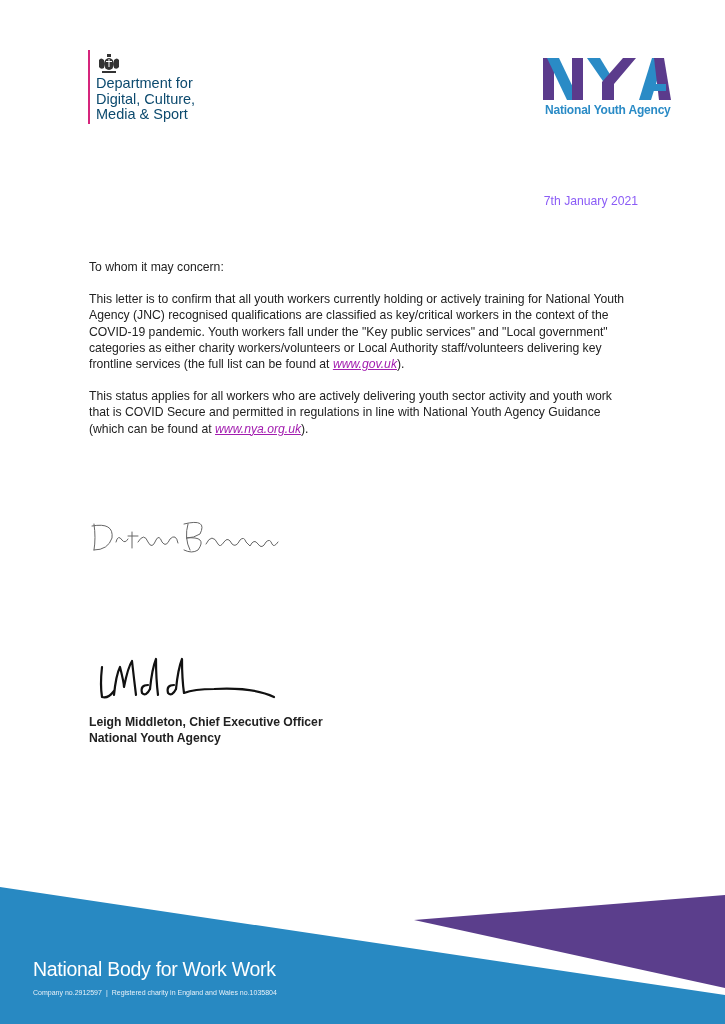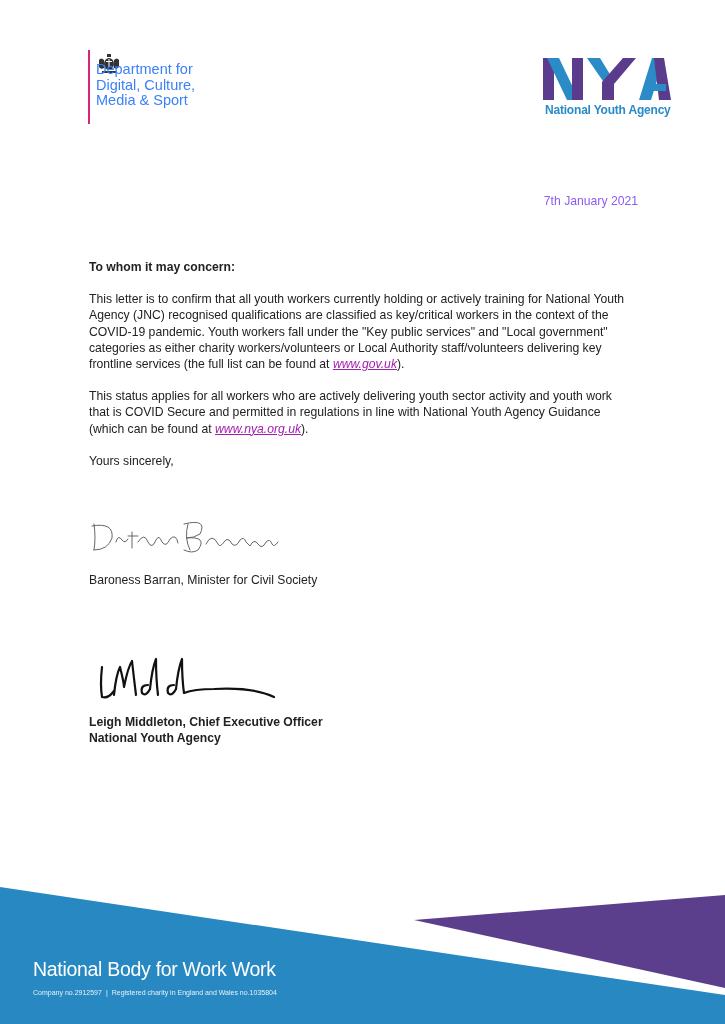--- a/index.html
+++ b/index.html
@@ -5,28 +5,28 @@
   html, body { margin: 0; padding: 0; }
   body {
     width: 725px; height: 1024px; position: relative; overflow: hidden;
     background: #ffffff;
     font-family: "Liberation Sans", sans-serif;
     color: #222;
   }
   .dcms-logo { position: absolute; left: 88px; top: 50px; height: 74px; }
   .dcms-bar { position: absolute; left: 0; top: 0; width: 2px; height: 74px; background: #d6257c; }
   .crest { position: absolute; left: 8px; top: 2px; width: 26px; height: 22px; }
-  .dcms-text { position: absolute; left: 8px; top: 12px; font-size: 14.5px; line-height: 15.5px; color: #3b82f6; white-space: nowrap; }
+  .dcms-text { position: absolute; left: 8px; top: 26px; font-size: 14.5px; line-height: 15.5px; color: #0c4a6e; white-space: nowrap; }
   .nya-logo { position: absolute; left: 543px; top: 54px; width: 130px; height: 64px; }
   .nya-letters { position: absolute; left: 0; top: 0; width: 128px; height: 46px; }
   .nya-sub { position: absolute; left: 2px; top: 49px; font-size: 12px; font-weight: bold; color: #2a8bc6; white-space: nowrap; letter-spacing: -0.2px; }
   .date { position: absolute; right: 87px; top: 194px; font-size: 12.2px; color: #8b5cf6; }
   .letter { position: absolute; left: 89px; top: 259px; width: 545px; font-size: 12.2px; line-height: 16.2px; color: #222; }
   .letter p { margin: 0 0 16px 0; }
-  .salutation { font-weight: bold; }
+  .salutation { font-weight: normal; }
   a.link { color: #a21caf; text-decoration: underline; font-style: italic; }
   .sig1 { position: absolute; left: 88px; top: 514px; width: 240px; height: 40px; }
   .signer1 { position: absolute; left: 89px; top: 572px; font-size: 12.2px; line-height: 16.2px; }
   .sig2 { position: absolute; left: 92px; top: 655px; width: 200px; height: 50px; }
   .signer2 { position: absolute; left: 89px; top: 714px; font-size: 12.2px; line-height: 16.2px; font-weight: bold; }
   .footer-shapes { position: absolute; left: 0; top: 0; width: 725px; height: 1024px; pointer-events: none; }
   .footer-title { position: absolute; left: 33px; top: 958px; font-size: 19.5px; color: #ffffff; letter-spacing: -0.3px; white-space: nowrap; }
   .footer-reg { position: absolute; left: 33px; top: 989px; font-size: 7px; color: #e6f0f8; white-space: nowrap; }
   .footer-reg .sep { margin: 0 4px; }
 </style>
@@ -71,35 +71,33 @@
   </svg>
   <div class="nya-sub">National Youth Agency</div>
 </div>
 
 <div class="date">7th January 2021</div>
 
 <div class="letter">
   <p class="salutation">To whom it may concern:</p>
   <p><span>This letter is to confirm that all youth workers currently holding or actively training for National Youth Agency (JNC) recognised qualifications are classified as key/critical workers in the context of the COVID-19 pandemic. Youth workers fall under the "Key public services" and "Local government" categories as either charity workers/volunteers or Local Authority staff/volunteers delivering key frontline services (the full list can be found at </span><a class="link" href="#">www.gov.uk</a><span>).</span></p>
   <p><span>This status applies for all workers who are actively delivering youth sector activity and youth work that is COVID Secure and permitted in regulations in line with National Youth Agency Guidance (which can be found at </span><a class="link" href="#">www.nya.org.uk</a><span>).</span></p>
-  <p>Yours sincerely,</p>
 </div>
 
 <svg class="sig1" viewBox="0 0 240 40">
   <g fill="none" stroke="#666" stroke-width="1" stroke-linecap="round">
     <path d="M6 10 q2 14 0 26 M4 12 q22 -4 20 12 q-4 12 -18 12"></path>
     <path d="M28 28 q2 -8 6 -2 q3 4 6 -1"></path>
     <path d="M44 18 l0 16 M40 22 l10 0"></path>
     <path d="M50 28 q6 -10 10 0 q4 8 8 -2 q3 -6 6 2 q4 6 8 -3 q6 -6 8 4"></path>
     <path d="M100 10 q-4 14 2 26 M96 10 q24 -6 16 10 q-6 4 -14 4 q22 -2 12 12 q-6 4 -14 0"></path>
     <path d="M118 30 q6 -12 12 0 q2 4 6 -2 q4 -6 8 2 q4 4 8 -4 q4 -4 6 2 l4 4 q4 -8 8 -2 q4 6 8 -2 q4 -4 6 2 q2 4 6 -2"></path>
   </g>
 </svg>
 <div class="signer1">
-  <div>Baroness Barran, Minister for Civil Society</div>
 </div>
 
 <svg class="sig2" viewBox="0 0 200 50">
   <g fill="none" stroke="#111" stroke-width="2.2" stroke-linecap="round" stroke-linejoin="round">
     <path d="M10 12 q-2 18 0 30 q6 2 12 -6"></path>
     <path d="M22 40 q2 -20 6 -28 q4 16 4 20 q4 -20 8 -26 q2 18 4 34"></path>
     <path d="M56 30 q-8 0 -6 8 q4 4 8 -4"></path>
     <path d="M58 34 q2 -20 6 -30 q0 20 2 36"></path>
     <path d="M82 30 q-8 0 -6 8 q4 4 8 -4"></path>
     <path d="M84 34 q2 -20 6 -30 q0 20 2 34 q10 -4 30 -4 q40 -2 60 8"></path>

